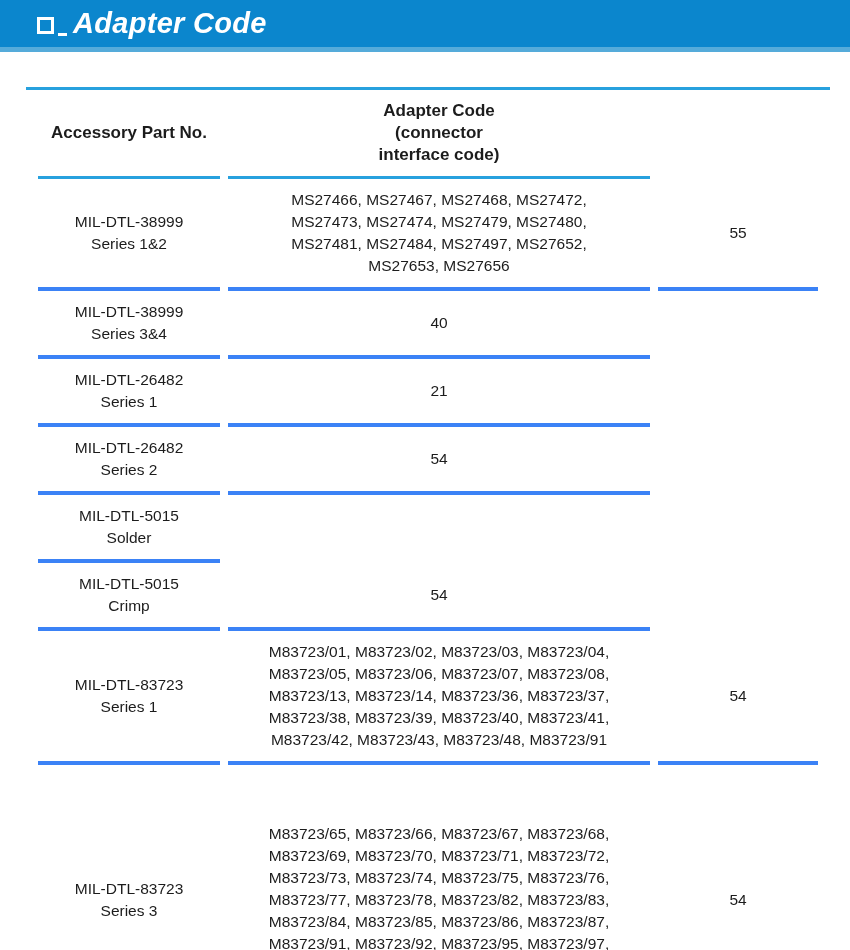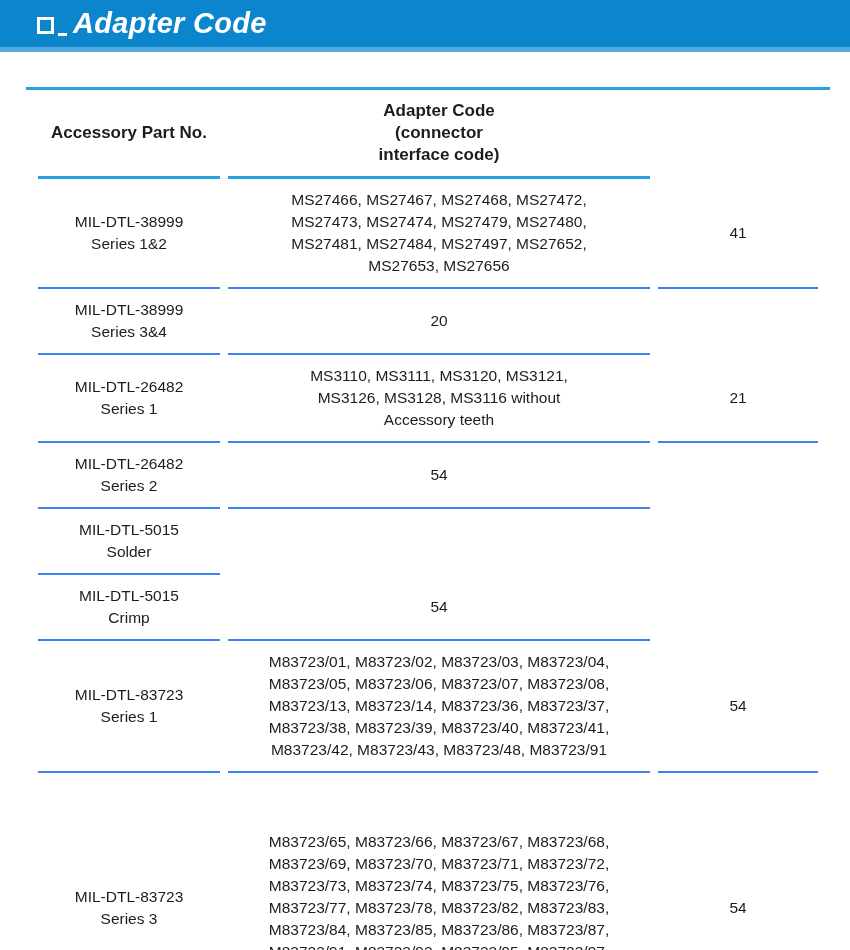--- a/index.html
+++ b/index.html
@@ -61,21 +61,21 @@
     display: grid;
     grid-template-columns: 182px 422px 160px;
     column-gap: 8px;
   }
   .cell {
     display: flex;
     align-items: center;
     justify-content: center;
     text-align: center;
     white-space: pre-line;
-    border-bottom: 2px solid #3b82f6;
+    border-bottom: 4px solid #3b82f6;
     padding: 10px 0;
     font-size: 15.5px;
     line-height: 22px;
   }
   .head .cell {
     border-bottom: 3px solid #27a1de;
     font-weight: bold;
     font-size: 17px;
     line-height: 22px;
     padding: 10px 0;
@@ -105,35 +105,32 @@
 interface code)</div>
       </div>
       <div id="rows">
   <div class="row">
     <div class="cell">MIL-DTL-38999
 Series 1&amp;2</div>
     <div class="cell">MS27466, MS27467, MS27468, MS27472,
 MS27473, MS27474, MS27479, MS27480,
 MS27481, MS27484, MS27497, MS27652,
 MS27653, MS27656</div>
-    <div class="cell">41</div>
+    <div class="cell">55</div>
   </div>
 
   <div class="row">
     <div class="cell">MIL-DTL-38999
 Series 3&amp;4</div>
-    <div class="cell">20</div>
+    <div class="cell">40</div>
   </div>
 
   <div class="row">
     <div class="cell">MIL-DTL-26482
 Series 1</div>
-    <div class="cell">MS3110, MS3111, MS3120, MS3121,
-MS3126, MS3128, MS3116 without
-Accessory teeth</div>
     <div class="cell">21</div>
   </div>
 
   <div class="row">
     <div class="cell">MIL-DTL-26482
 Series 2</div>
     <div class="cell">54</div>
   </div>
 
   <div class="row">

